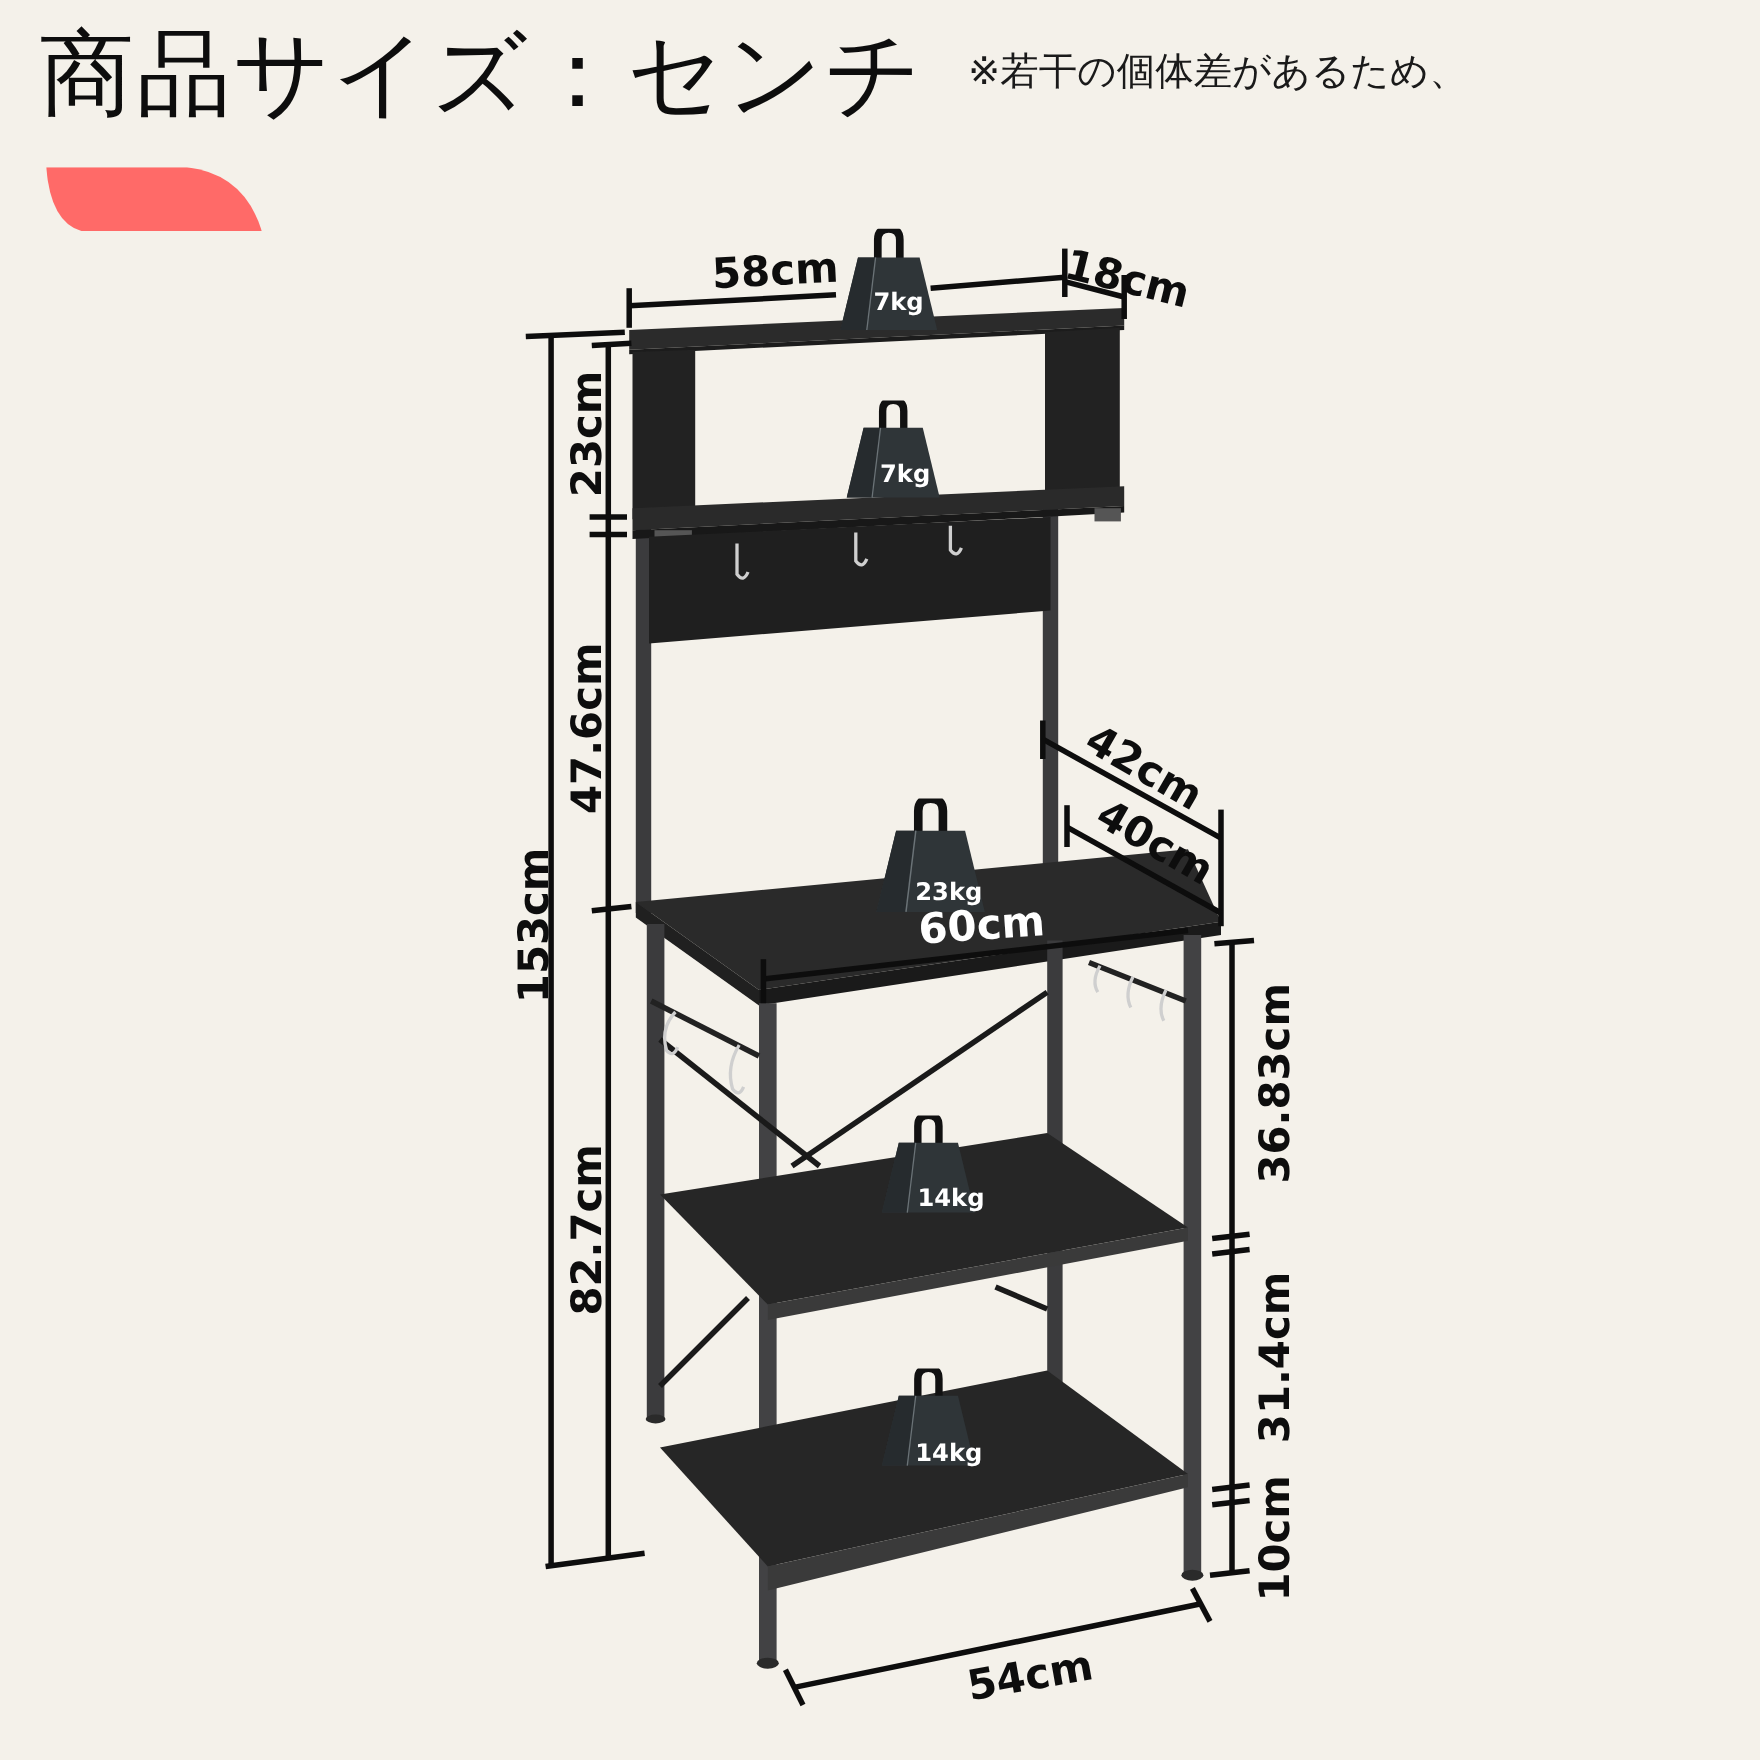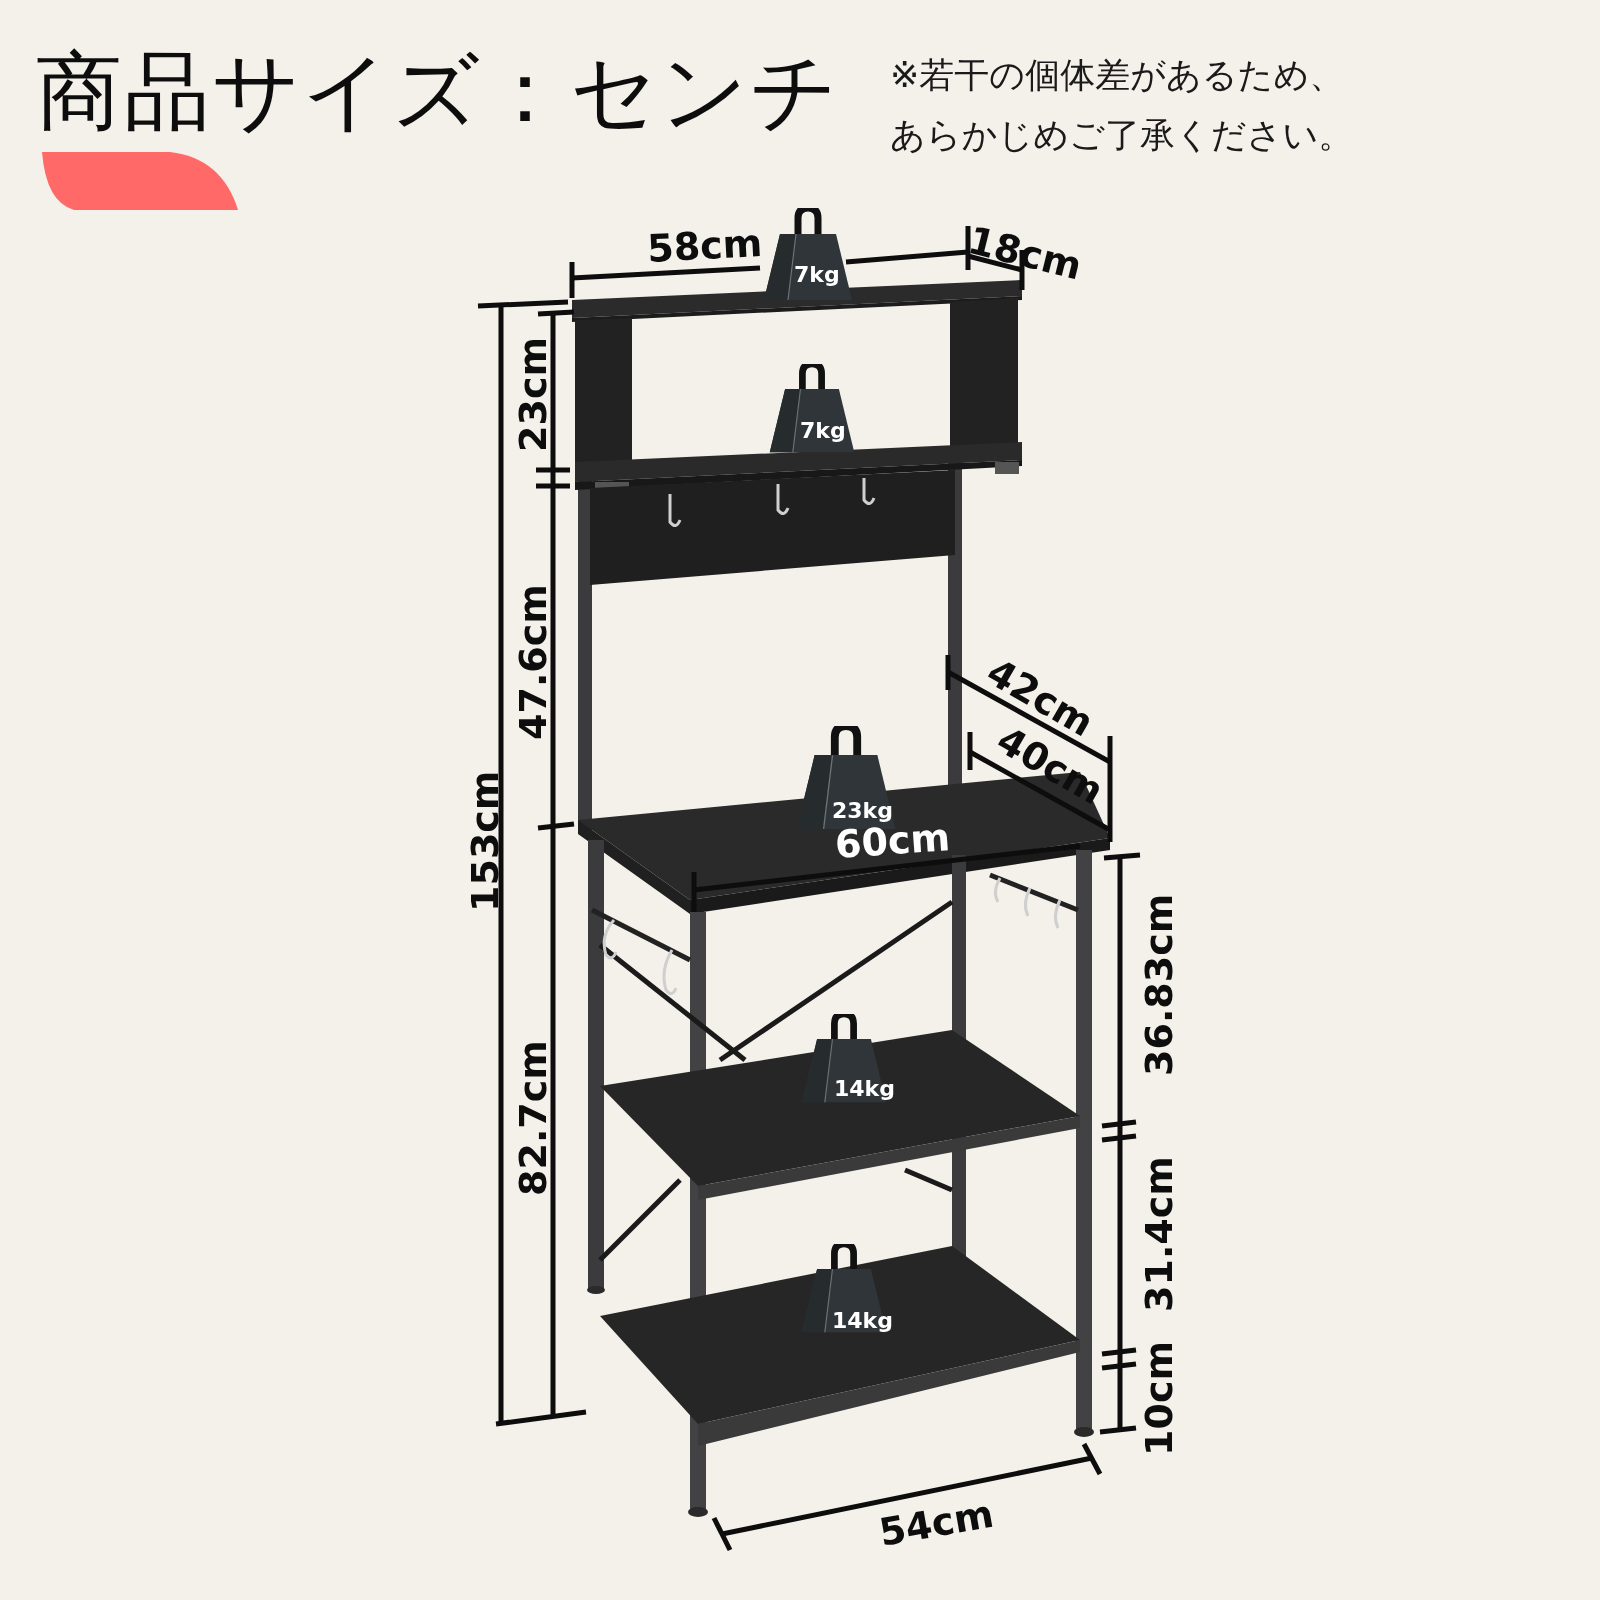--- a/index.html
+++ b/index.html
@@ -4,33 +4,33 @@
 <style>
   html, body { margin: 0; padding: 0; }
   body {
     width: 1600px; height: 1600px; overflow: hidden;
     background: #f4f1ea;
     font-family: "DejaVu Sans", "Liberation Sans", sans-serif;
     position: relative;
     color: #111;
   }
   .title {
-    position: absolute; left: 36px; top: 44px;
+    position: absolute; left: 36px; top: 20px;
     font-size: 86px; font-weight: 400; letter-spacing: 2px;
     color: #0d0d0d; line-height: 1.1; white-space: nowrap;
   }
   .accent-bar {
     position: absolute; left: 42px; top: 152px;
     width: 196px; height: 58px;
   }
   .notice {
     position: absolute; left: 880px; top: 40px;
     font-size: 35px; line-height: 50px; color: #1a1a1a; white-space: nowrap;
   }
-  .notice div { margin: 10px; }
+  .notice div { margin: 0; }
   svg.diagram { position: absolute; left: 0; top: 0; }
   .dim-label {
     font-family: "DejaVu Sans", "Liberation Sans", sans-serif;
     font-weight: 700; font-size: 38px; fill: #0d0d0d;
   }
   .dim-label-white { fill: #ffffff; }
   .weight-label {
     font-family: "DejaVu Sans", "Liberation Sans", sans-serif;
     font-weight: 700; font-size: 22px; fill: #ffffff;
   }
@@ -41,21 +41,20 @@
 <body>
 
 <div class="title">商品サイズ：センチ</div>
 
 <svg class="accent-bar" viewBox="0 0 196 58">
   <path d="M0 0 L128 0 Q180 6 196 58 L32 58 Q4 50 0 0 Z" fill="#ff6a68"></path>
 </svg>
 
 <div class="notice">
   <div>※若干の個体差があるため、</div>
-  <div>あらかじめご了承ください。</div>
 </div>
 
 <svg class="diagram" width="1600" height="1600" viewBox="0 0 1600 1600">
   <defs>
     <symbol id="weight" viewBox="0 0 100 100">
       <path d="M40 28 L40 10 Q40 0 50 0 Q60 0 60 10 L60 28" fill="none" stroke="#111" stroke-width="7"></path>
       <path d="M22 26 L78 26 L94 92 L6 92 Z" fill="#2f3538"></path>
       <path d="M22 26 L38 26 L30 92 L6 92 Z" fill="#262b2e"></path>
       <path d="M38 26 L30 92" stroke="#6b7377" stroke-width="1.2"></path>
     </symbol>

